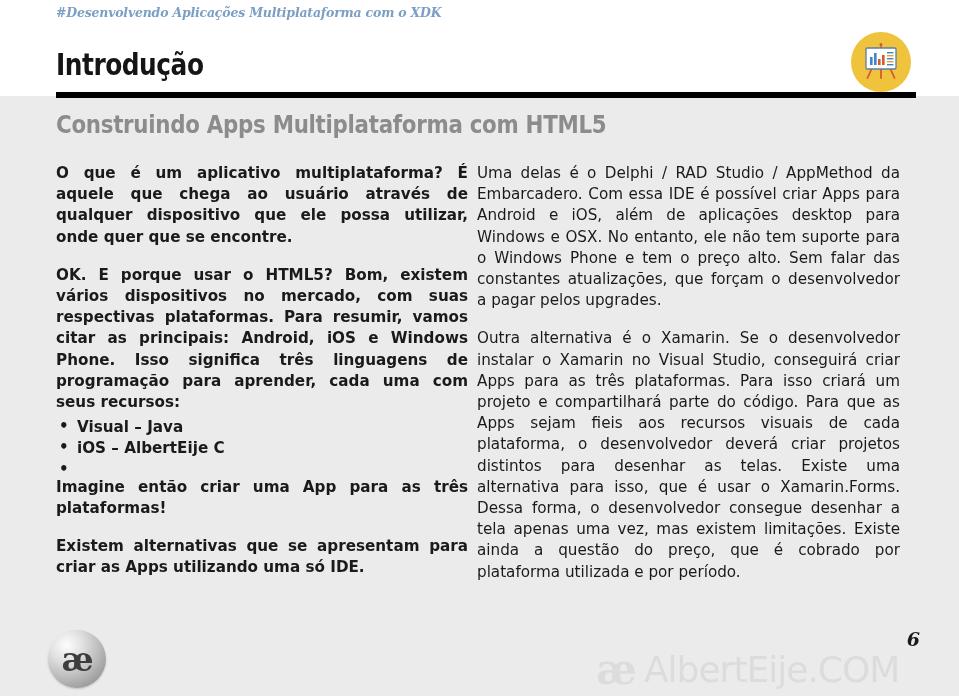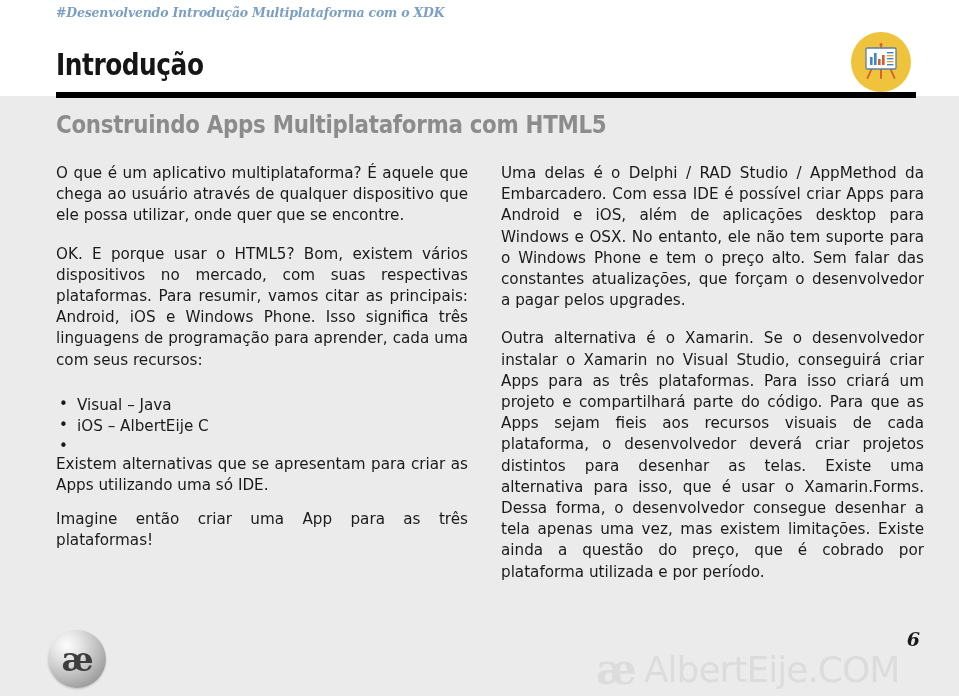--- a/index.html
+++ b/index.html
@@ -93,30 +93,30 @@
     left: 0; top: 163px;
     width: 959px;
   }
   .col {
     position: absolute;
     top: 0;
     font-size: 15.2px;
     line-height: 21.2px;
     color: #1a1a1a;
   }
-  .col-left  { left: 56px;  width: 412px; }
-  .col-right { left: 501px; width: 423px; }
+  .col-left  { left: 56px;  width: 412px; font-weight: bold; }
+  .col-right { left: 477px; width: 423px; }
 
   .para {
     margin: 0 0 17px 0;
     text-align: justify;
     text-justify: inter-word;
   }
   .para.last { margin-bottom: 12px; }
-  .para.tight { margin-bottom: 24px; }
+  .para.tight { margin-bottom: 4px; }
 
   .bullets {
     list-style: none;
     margin: 0 0 17px 0;
     padding: 0;
   }
   .bullets li {
     position: relative;
     padding-left: 21px;
     line-height: 21.2px;
@@ -188,21 +188,21 @@
     letter-spacing: -1px;
     line-height: 1;
     white-space: nowrap;
   }
 </style>
 </head>
 <body>
 
 <div class="header-band"></div>
 
-<div class="kicker">#Desenvolvendo Introdução Multiplataforma com o XDK</div>
+<div class="kicker">#Desenvolvendo Aplicações Multiplataforma com o XDK</div>
 
 <div class="page-title">Introdução</div>
 
 <div class="title-rule"></div>
 
 <div class="brand-logo">
   <div class="disc"></div>
   <svg width="40" height="40" viewBox="0 0 40 40">
     <path d="M20 2.5 L20 6" stroke="#d9592e" stroke-width="1.6" stroke-linecap="round" fill="none"></path>
     <circle cx="20" cy="2.6" r="1.5" fill="#d9592e"></circle>
@@ -237,22 +237,22 @@
       </li>
       <li>
         <span class="bul">•</span>
         <span>iOS – AlbertEije C</span>
       </li>
       <li>
         <span class="bul">•</span>
       </li>
     </ul>
 
+    <p class="para">Imagine então criar uma App para as três plataformas!</p>
     <p class="para last">Existem alternativas que se apresentam para criar as Apps utilizando uma só IDE.</p>
-    <p class="para">Imagine então criar uma App para as três plataformas!</p>
   </div>
 
   <div class="col col-right">
     <p class="para">Uma delas é o Delphi / RAD Studio / AppMethod da Embarcadero. Com essa IDE é possível criar Apps para Android e iOS, além de aplicações desktop para Windows e OSX. No entanto, ele não tem suporte para o Windows Phone e tem o preço alto. Sem falar das constantes atualizações, que forçam o desenvolvedor a pagar pelos upgrades.</p>
     <p class="para last">Outra alternativa é o Xamarin. Se o desenvolvedor instalar o Xamarin no Visual Studio, conseguirá criar Apps para as três plataformas. Para isso criará um projeto e compartilhará parte do código. Para que as Apps sejam fieis aos recursos visuais de cada plataforma, o desenvolvedor deverá criar projetos distintos para desenhar as telas. Existe uma alternativa para isso, que é usar o Xamarin.Forms. Dessa forma, o desenvolvedor consegue desenhar a tela apenas uma vez, mas existem limitações. Existe ainda a questão do preço, que é cobrado por plataforma utilizada e por período.</p>
   </div>
 
 </div>
 
 <div class="footer-logo">

